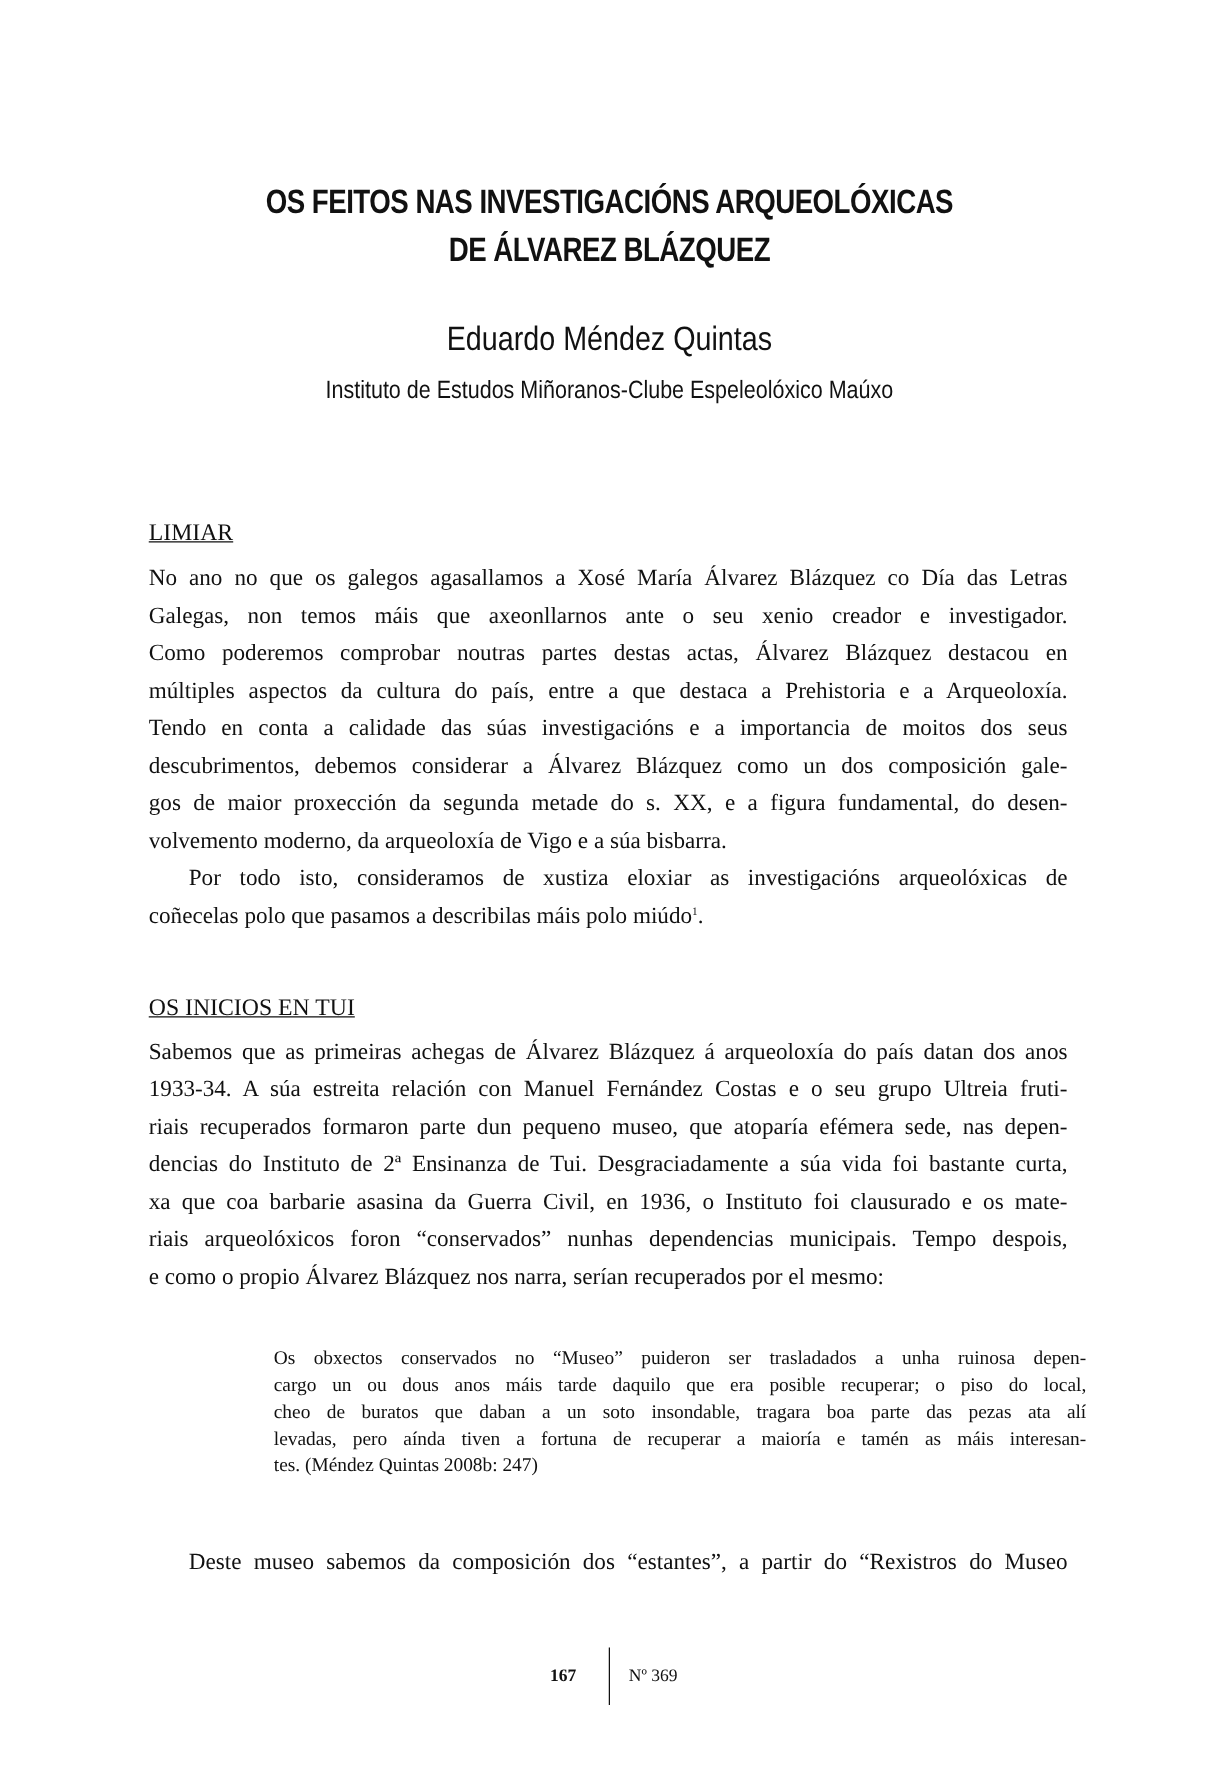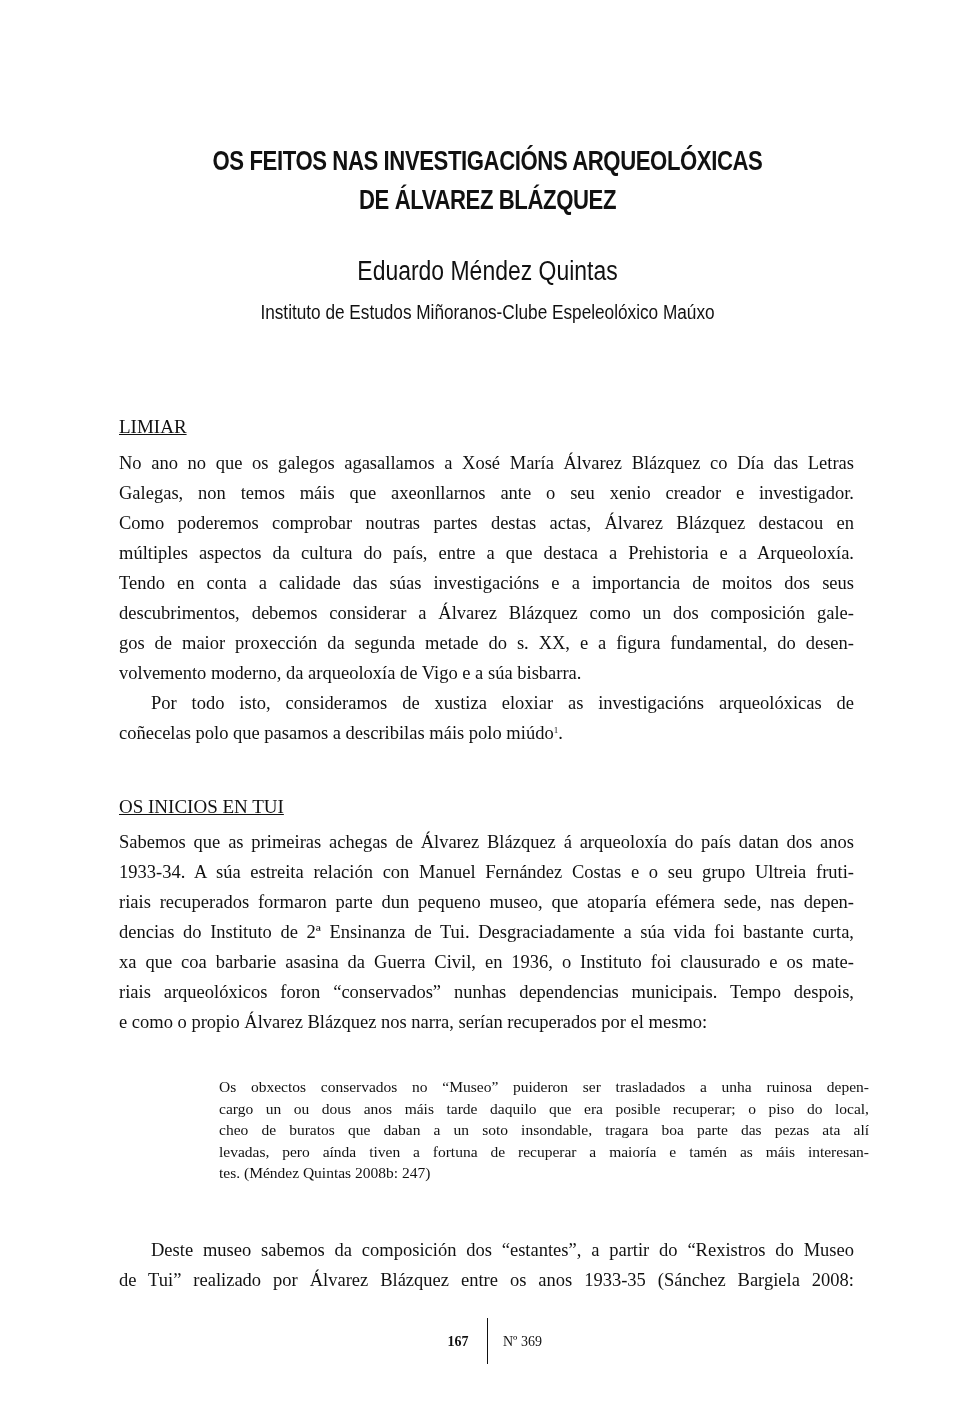--- a/index.html
+++ b/index.html
@@ -24,21 +24,21 @@
   }
   .body { position: absolute; left: 119px; width: 735px; font-family: "Liberation Serif", serif; font-size: 18.5px; }
   .line { height: 30px; line-height: 30px; text-align: justify; text-align-last: justify; white-space: nowrap; overflow: hidden; }
   .line.last { text-align-last: left; }
   .line.indent { text-indent: 32px; }
   .quote { position: absolute; left: 205px; width: 650px; font-family: "Liberation Serif", serif; font-size: 15.5px; margin-left: 14px; }
   .qline { height: 21.5px; line-height: 21.5px; text-align: justify; text-align-last: justify; white-space: nowrap; overflow: hidden; }
   .qline.last { text-align-last: left; }
   sup { font-size: 9px; vertical-align: 6px; line-height: 0; }
   .footer { position: absolute; top: 1318px; left: 0; width: 975px; height: 50px; font-family: "Liberation Serif", serif; font-size: 14px; }
-  .pagenum { position: absolute; left: 440px; top: 16px; width: 36px; text-align: center; font-weight: bold; }
+  .pagenum { position: absolute; left: 440px; top: 16px; width: 36px; text-align: left; font-weight: bold; }
   .divider { position: absolute; left: 487px; top: 0; width: 1px; height: 46px; background: #111; }
   .issue { position: absolute; left: 503px; top: 16px; }
 </style>
 </head>
 <body>
 
 <div class="title" style="top:146px;">OS FEITOS NAS INVESTIGACIÓNS ARQUEOLÓXICAS</div>
 <div class="title" style="top:185px;">DE ÁLVAREZ BLÁZQUEZ</div>
 
 <div class="author">Eduardo Méndez Quintas</div>
@@ -72,20 +72,19 @@
 <div class="quote" style="top:1076px;">
   <div class="qline">Os obxectos conservados no “Museo” puideron ser trasladados a unha ruinosa depen-</div>
   <div class="qline">cargo un ou dous anos máis tarde daquilo que era posible recuperar; o piso do local,</div>
   <div class="qline">cheo de buratos que daban a un soto insondable, tragara boa parte das pezas ata alí</div>
   <div class="qline">levadas, pero aínda tiven a fortuna de recuperar a maioría e tamén as máis interesan-</div>
   <div class="qline last">tes. (Méndez Quintas 2008b: 247)</div>
 </div>
 
 <div class="body" style="top:1235px;">
   <div class="line indent">Deste museo sabemos da composición dos “estantes”, a partir do “Rexistros do Museo</div>
-  <div class="line">de Tui” realizado por Álvarez Blázquez entre os anos 1933-35 (Sánchez Bargiela 2008:</div>
 </div>
 
 <div class="footer">
   <div class="pagenum">167</div>
   <div class="divider"></div>
   <div class="issue">Nº 369</div>
 </div>
 
 </body></html>

